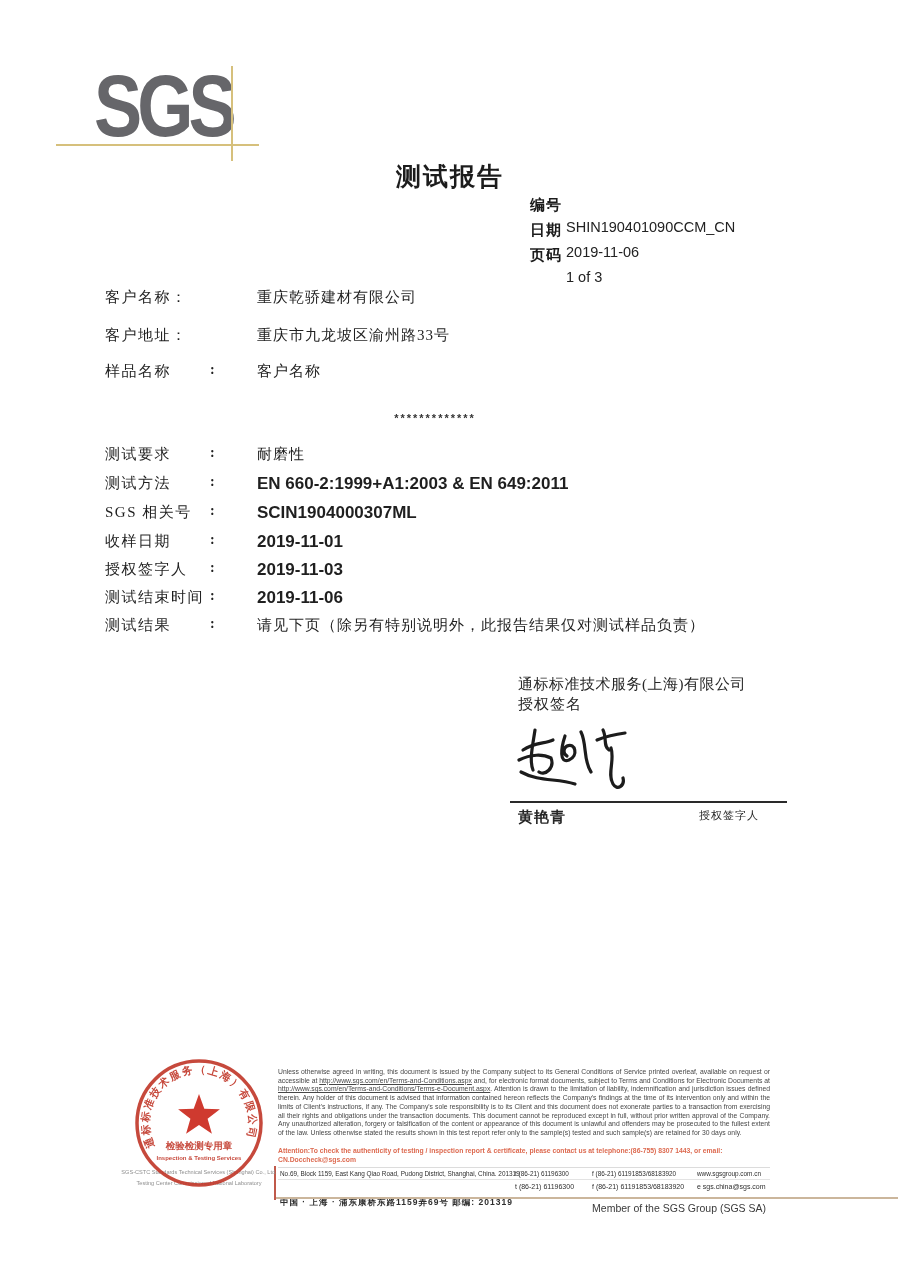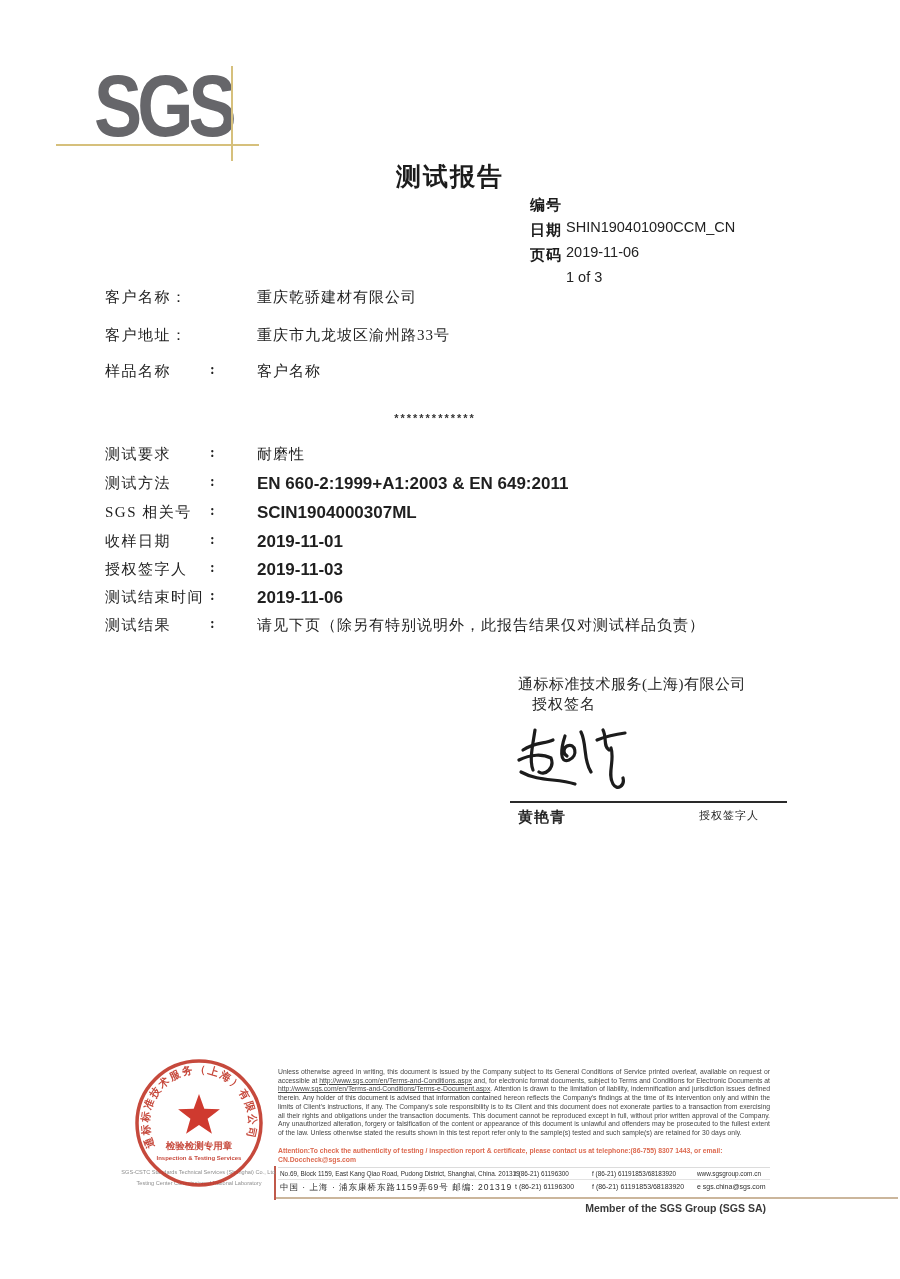--- a/index.html
+++ b/index.html
@@ -37,21 +37,21 @@
   .i-value{position:absolute;left:257px;font-size:15px;letter-spacing:1px;color:#1f1f1f;}
   .i-value.en{font-family:"Liberation Sans","DejaVu Sans",sans-serif;font-size:17px;
     font-weight:600;letter-spacing:0;}
   .disclaimer{position:absolute;left:108px;top:395px;width:690px;font-size:14px;
     letter-spacing:0.5px;color:#1f1f1f;}
   .stars{position:absolute;left:105px;top:412px;width:660px;text-align:center;
     font-family:"Liberation Sans","DejaVu Sans",sans-serif;font-size:11px;
     font-weight:700;letter-spacing:2px;color:#333;}
   
   .sig-company{position:absolute;left:518px;top:675px;font-size:15px;letter-spacing:0.5px;}
-  .sig-label{position:absolute;left:518px;top:695px;font-size:15px;letter-spacing:1px;margin-left:14px;}
+  .sig-label{position:absolute;left:518px;top:695px;font-size:15px;letter-spacing:1px;}
   .sig-svg{position:absolute;left:505px;top:720px;}
   .sig-line{position:absolute;left:510px;top:801px;width:277px;height:0;border-top:2px solid #2a2a2a;}
   .signer-name{position:absolute;left:518px;top:808px;font-size:15px;letter-spacing:1px;font-weight:bold;}
   .signer-title{position:absolute;left:699px;top:808px;font-size:11px;letter-spacing:1px;}
   
   .legal{position:absolute;left:278px;top:1068px;width:492px;
     font-family:"Liberation Sans","DejaVu Sans",sans-serif;
     font-size:6.8px;line-height:8.7px;text-align:justify;color:#474747;}
   .legal .url{text-decoration:underline;}
   .attention{position:absolute;left:278px;top:1147px;width:492px;
@@ -60,28 +60,28 @@
   .addr-row{position:absolute;left:280px;width:560px;height:12px;white-space:nowrap;
     font-family:"Liberation Sans","DejaVu Sans",sans-serif;color:#2e2e2e;}
   .addr-en{top:1170px;font-size:6.4px;}
   .addr-cn{top:1181px;font-size:8.5px;font-weight:700;letter-spacing:1px;}
   .addr-col{position:absolute;top:0;}
   .col-addr{left:0;}
   .col-tel{left:235px;}
   .col-fax{left:312px;}
   .col-net{left:417px;}
   .addr-cn .addr-col{font-size:7px;font-weight:400;letter-spacing:0;top:2px;}
-  .addr-cn .col-addr{font-size:8.5px;font-weight:400;letter-spacing:1px;top:1px;}
+  .addr-cn .col-addr{font-size:8.5px;font-weight:700;letter-spacing:1px;top:16px;}
   .fline-top{position:absolute;left:278px;top:1167px;width:492px;height:1px;background:#dcdcdc;}
   .fline-mid{position:absolute;left:278px;top:1179px;width:492px;height:1px;background:#e3e3e3;}
   .fline-bottom{position:absolute;left:276px;top:1197px;width:622px;height:2px;background:#cbb69c;}
   .fline-red{position:absolute;left:274px;top:1166px;width:2px;height:34px;background:#c0594a;}
   .member{position:absolute;right:134px;top:1202px;
     font-family:"Liberation Sans","DejaVu Sans",sans-serif;
-    font-size:10.5px;font-weight:700;color:#3a3a3a;}
+    font-size:10.5px;font-weight:400;color:#3a3a3a;}
   
   .stamp{position:absolute;left:128px;top:1052px;z-index:2;opacity:0.92;}
   .stamp-caption{position:absolute;left:108px;width:182px;text-align:center;
     font-family:"Liberation Sans","DejaVu Sans",sans-serif;
     font-size:5.6px;color:#8f8f8f;z-index:1;white-space:nowrap;}
   .cap1{top:1169px;}
   .cap2{top:1180px;}
 </style>
 </head>
 <body>

